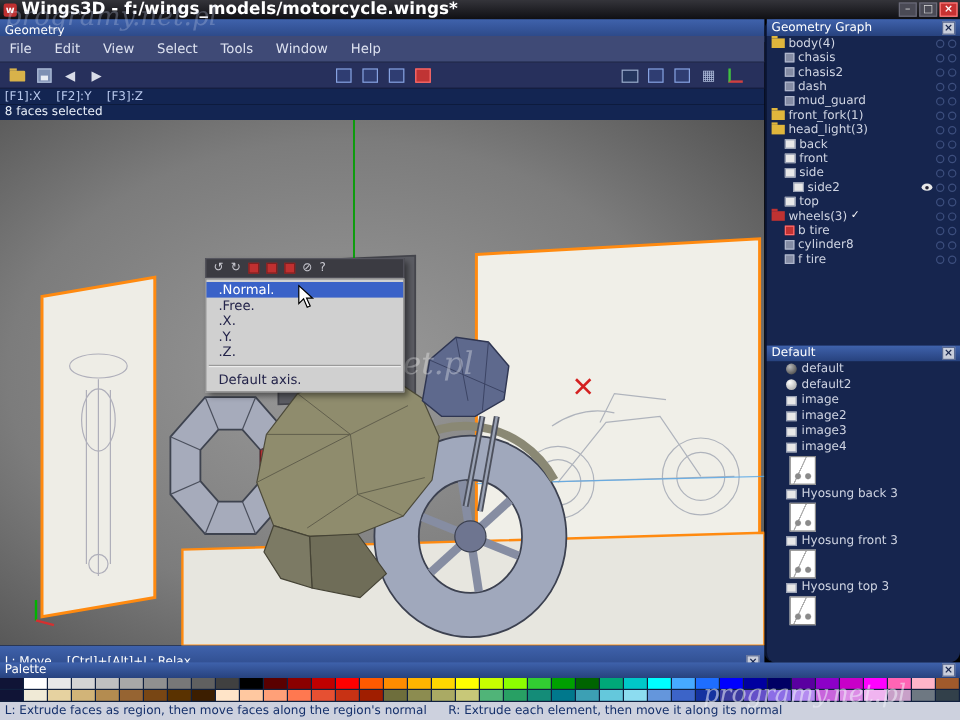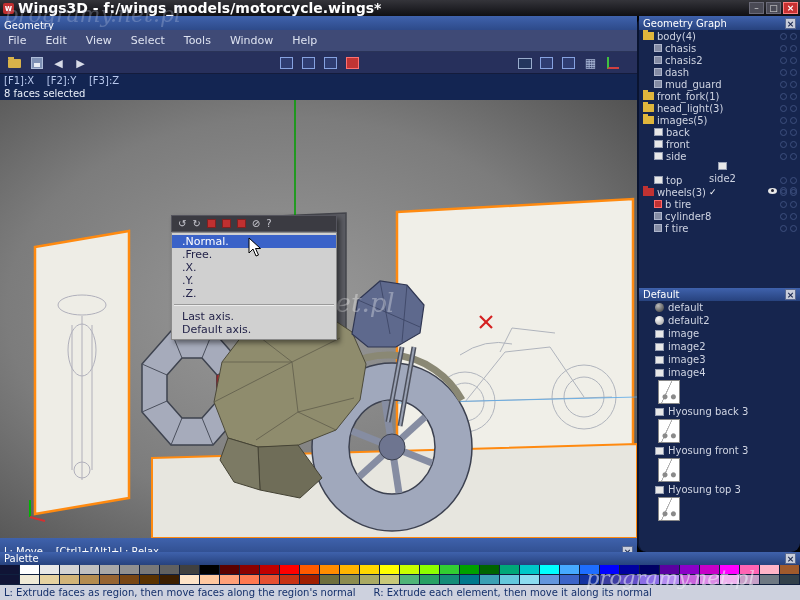--- a/index.html
+++ b/index.html
@@ -312,21 +312,20 @@
       <span class="cmi">⊘</span>
       <span class="cmi">?</span>
     </div>
     <div class="cm-body">
         <div class="cm-item hl">.Normal.</div>
         <div class="cm-item">.Free.</div>
         <div class="cm-item">.X.</div>
         <div class="cm-item">.Y.</div>
         <div class="cm-item">.Z.</div>
         <div class="cm-sep"></div>
-        <div class="cm-item">Last axis.</div>
         <div class="cm-item">Default axis.</div>
       </div>
   </div>
 
   <svg class="cursor" width="14" height="20">
     <polygon points="1,1 1,16 5,12 8,19 10.5,18 7.5,11.5 12.5,11.5" fill="#fff" stroke="#000"></polygon>
   </svg>
 
   <div class="right-panel">
     <div class="panel-bar rp-header">
@@ -383,28 +382,20 @@
           </span>
         </div>
         <div class="tree-row" style="padding-left: 4px;">
           <span class="ti folder-yellow"></span>
           <span class="tl">head_light(3)</span>
           <span class="tr-icons">
             <span class="dot"></span>
             <span class="dot"></span>
           </span>
         </div>
-        <div class="tree-row" style="padding-left: 4px;">
-          <span class="ti folder-yellow"></span>
-          <span class="tl">images(5)</span>
-          <span class="tr-icons">
-            <span class="dot"></span>
-            <span class="dot"></span>
-          </span>
-        </div>
         <div class="tree-row" style="padding-left: 15px;">
           <span class="ti image"></span>
           <span class="tl">back</span>
           <span class="tr-icons">
             <span class="dot"></span>
             <span class="dot"></span>
           </span>
         </div>
         <div class="tree-row" style="padding-left: 15px;">
           <span class="ti image"></span>
@@ -415,21 +406,21 @@
           </span>
         </div>
         <div class="tree-row" style="padding-left: 15px;">
           <span class="ti image"></span>
           <span class="tl">side</span>
           <span class="tr-icons">
             <span class="dot"></span>
             <span class="dot"></span>
           </span>
         </div>
-        <div class="tree-row" style="padding-left: 6px; flex-direction: column;">
+        <div class="tree-row" style="padding-left: 22px;">
           <span class="ti image"></span>
           <span class="tl">side2</span>
           <span class="tr-icons">
             <span class="eye"></span>
             <span class="dot"></span>
             <span class="dot"></span>
           </span>
         </div>
         <div class="tree-row" style="padding-left: 15px;">
           <span class="ti image"></span>

